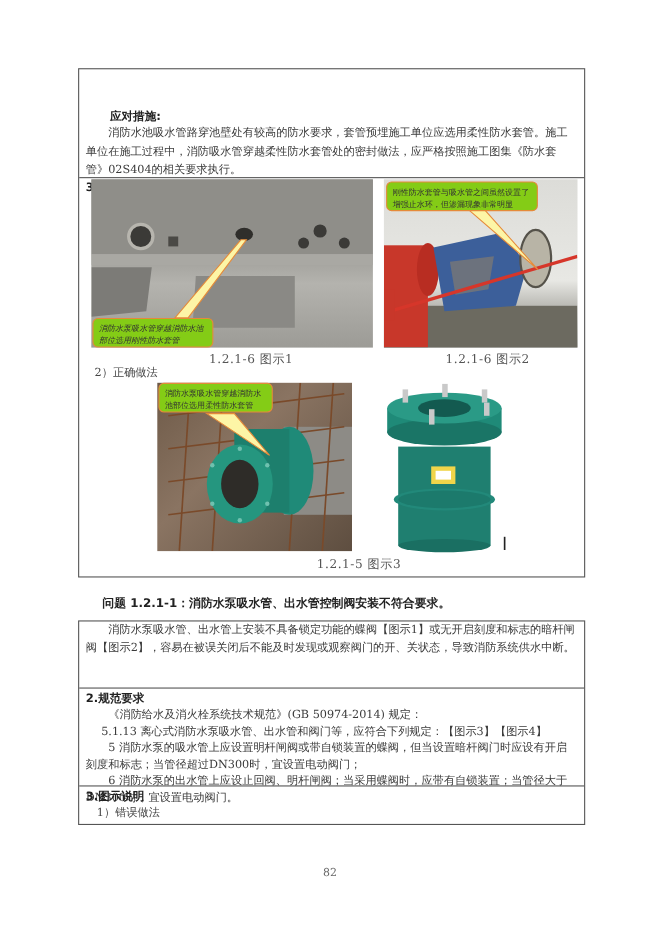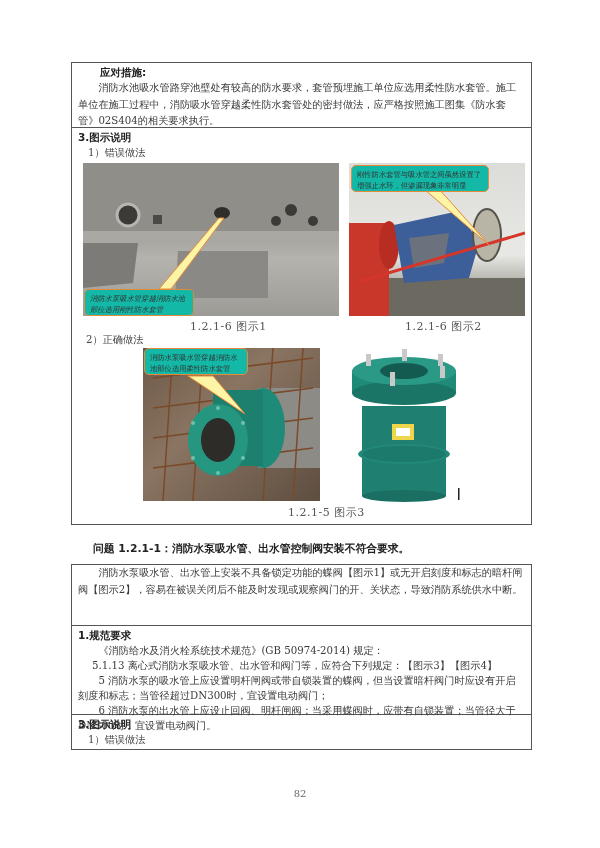--- a/index.html
+++ b/index.html
@@ -13,31 +13,31 @@
   .txt { font-size: 10.2px; line-height: 16.5px; padding: 0 6px; color: #3a3a3a; }
   .head { font-family: "DejaVu Sans", "Liberation Sans", sans-serif; font-size: 10.5px; font-weight: bold; line-height: 16px; padding: 1px 6px 0 6px; color: #222; }
   .indent { text-indent: 2em; }
   .sub { padding-left: 16px; font-size: 10.2px; line-height: 16px; color: #444; }
   .title-line { position: absolute; left: 93px; top: 542px; font-family: "DejaVu Sans", "Liberation Sans", sans-serif; font-weight: bold; font-size: 10.8px; color: #222; }
   .page-num { position: absolute; left: 0; width: 600px; top: 788px; text-align: center; font-size: 10px; color: #666; }
 
   .photo { position: absolute; overflow: hidden; }
   .caption { position: absolute; font-size: 11px; color: #555; letter-spacing: 0.5px; }
   .callout {
-    position: absolute; background: #14b8a6; border: 1.5px solid #e58a3a; border-radius: 5px;
+    position: absolute; background: #84cc16; border: 1.5px solid #e58a3a; border-radius: 5px;
     font-family: "DejaVu Sans", "Liberation Sans", sans-serif; font-size: 7.3px; line-height: 11px;
     color: #333; padding: 3px 5px; box-sizing: border-box;
   }
 </style>
 </head>
 <body>
 
 <div class="box" style="top:62px; height:461px;">
   <div class="row" style="height:64px;">
-    <div class="head" style="padding-left:28px;">应对措施:</div>
+    <div class="head" style="padding-left:28px;margin-top:34px;">应对措施:</div>
     <div class="txt indent">消防水池吸水管路穿池壁处有较高的防水要求，套管预埋施工单位应选用柔性防水套管。施工单位在施工过程中，消防吸水管穿越柔性防水套管处的密封做法，应严格按照施工图集《防水套管》02S404的相关要求执行。</div>
   </div>
   <div class="row" style="height:396px; position:relative;">
     <div class="head">3.图示说明</div>
     <div class="sub">1）错误做法</div>
   </div>
 </div>
 
 <div class="photo" style="left:83px; top:163px; width:256px; height:153px; background:linear-gradient(180deg,#8e8d88 0%,#a09f9a 45%,#b4b3ae 62%,#9c9b96 100%);">
   <svg width="256" height="153">
@@ -129,21 +129,21 @@
 </div>
 <div class="caption" style="left:288px; top:505px;">1.2.1-5 图示3</div>
 
 <div class="title-line">问题 1.2.1-1：消防水泵吸水管、出水管控制阀安装不符合要求。</div>
 
 <div class="box" style="top:564px; height:184px;">
   <div class="row" style="height:60px;">
     <div class="txt indent">消防水泵吸水管、出水管上安装不具备锁定功能的蝶阀【图示1】或无开启刻度和标志的暗杆闸阀【图示2】，容易在被误关闭后不能及时发现或观察阀门的开、关状态，导致消防系统供水中断。</div>
   </div>
   <div class="row" style="height:88px;">
-    <div class="head">1.规范要求</div>
+    <div class="head">2.规范要求</div>
     <div class="txt indent" style="line-height:15px;">《消防给水及消火栓系统技术规范》(GB 50974-2014) 规定：</div>
     <div class="txt" style="padding-left:20px; line-height:15px;">5.1.13 离心式消防水泵吸水管、出水管和阀门等，应符合下列规定：【图示3】【图示4】</div>
     <div class="txt indent" style="line-height:15px;">5 消防水泵的吸水管上应设置明杆闸阀或带自锁装置的蝶阀，但当设置暗杆阀门时应设有开启刻度和标志；当管径超过DN300时，宜设置电动阀门；</div>
     <div class="txt indent" style="line-height:15px;">6 消防水泵的出水管上应设止回阀、明杆闸阀；当采用蝶阀时，应带有自锁装置；当管径大于DN300时，宜设置电动阀门。</div>
   </div>
   <div class="row" style="height:34px;">
     <div class="head">3.图示说明</div>
     <div class="sub">1）错误做法</div>
   </div>
 </div>

